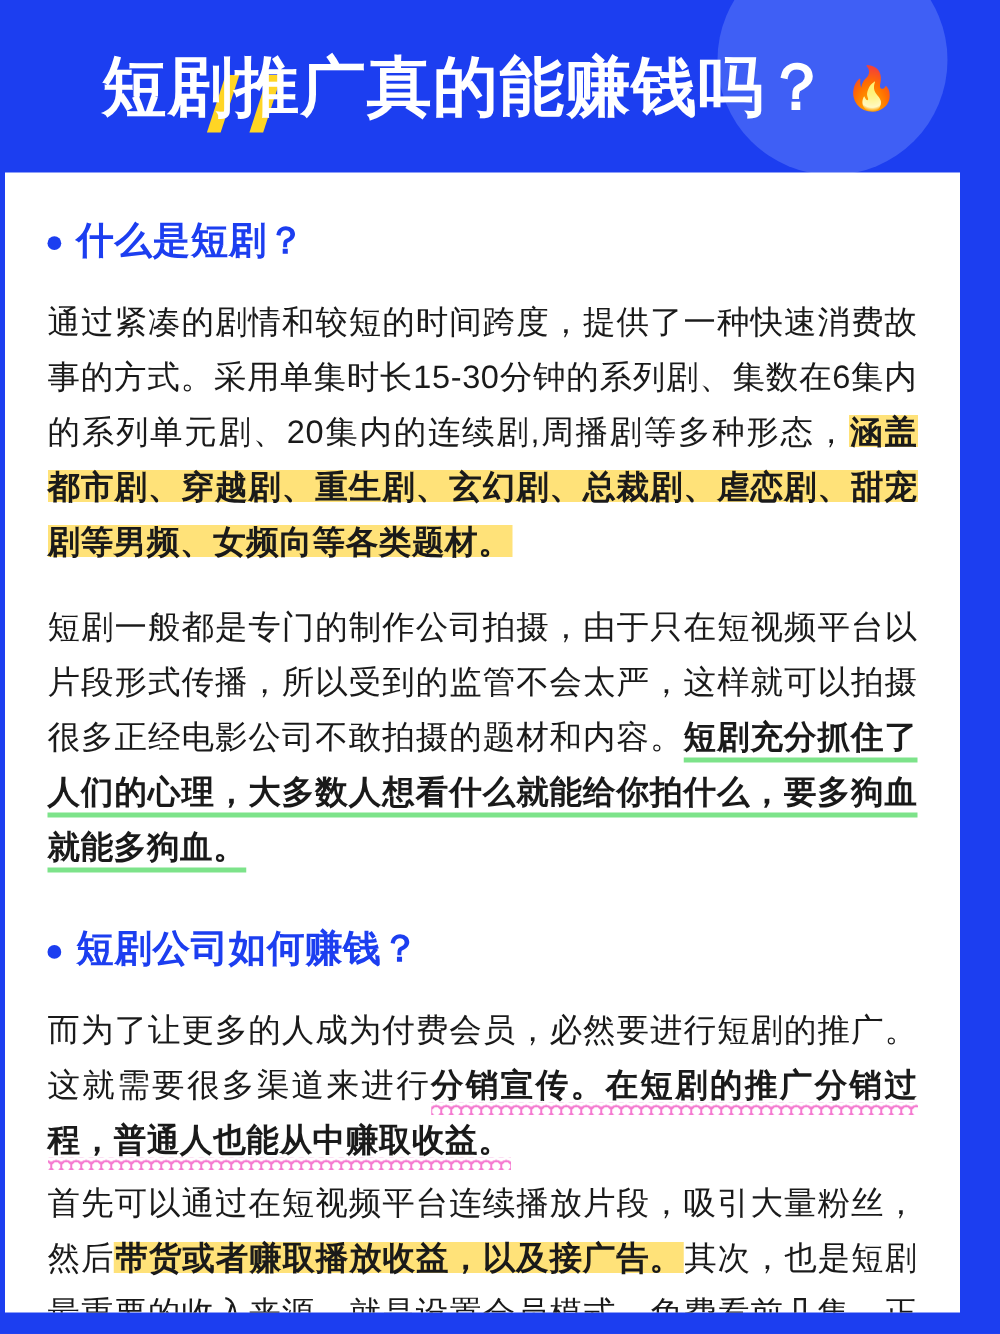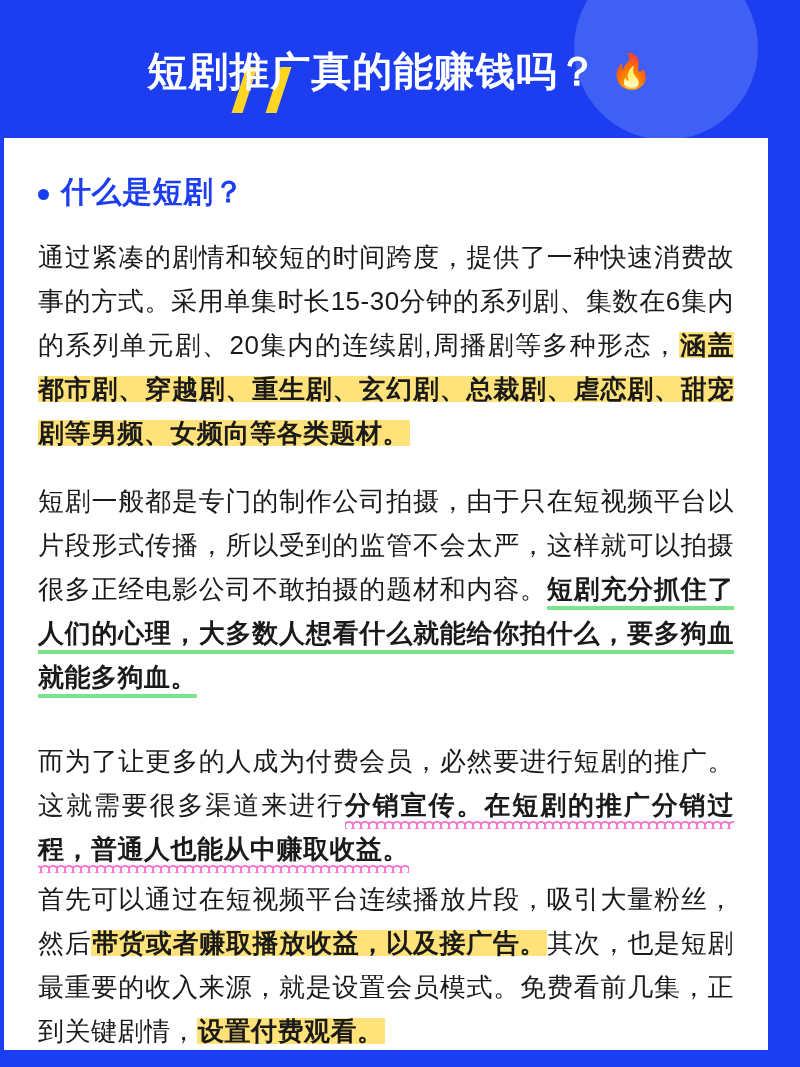--- a/index.html
+++ b/index.html
@@ -39,21 +39,21 @@
     justify-content: center;
   }
   .title-bar {
     display: flex;
     align-items: center;
     gap: 12px;
     padding: 6px 22px 10px 22px;
   }
   .title-text {
     position: relative;
-    font-size: 40px;
+    font-size: 52px;
     font-weight: bold;
     color: #ffffff;
     letter-spacing: 1px;
     white-space: nowrap;
     line-height: 1.1;
     z-index: 2;
   }
   
   .slash {
     position: absolute;
@@ -166,20 +166,24 @@
     </p>
 
     <div class="gap"></div>
 
     <p class="para">
       <span>短剧一般都是专门的制作公司拍摄，由于只在短视频平台以片段形式传播，所以受到的监管不会太严，这样就可以拍摄很多正经电影公司不敢拍摄的题材和内容。</span><span class="hl-green-under">短剧充分抓住了人们的心理，大多数人想看什么就能给你拍什么，要多狗血就能多狗血。</span>
     </p>
 
     <div class="gap-lg"></div>
 
+    <div class="section-head">
+      <span class="bullet-dot"></span>
+      <span class="section-title">短剧公司如何赚钱？</span>
+    </div>
 
     <p class="para">
       <span>而为了让更多的人成为付费会员，必然要进行短剧的推广。这就需要很多渠道来进行</span><span class="hl-pink-wave">分销宣传。在短剧的推广分销过程，普通人也能从中赚取收益。</span>
     </p>
 
     <p class="para tight">
       <span>首先可以通过在短视频平台连续播放片段，吸引大量粉丝，然后</span><span class="hl-yellow">带货或者赚取播放收益，以及接广告。</span><span>其次，也是短剧最重要的收入来源，就是设置会员模式。免费看前几集，正到关键剧情，</span><span class="hl-yellow">设置付费观看。</span>
     </p>
 
   </div>

